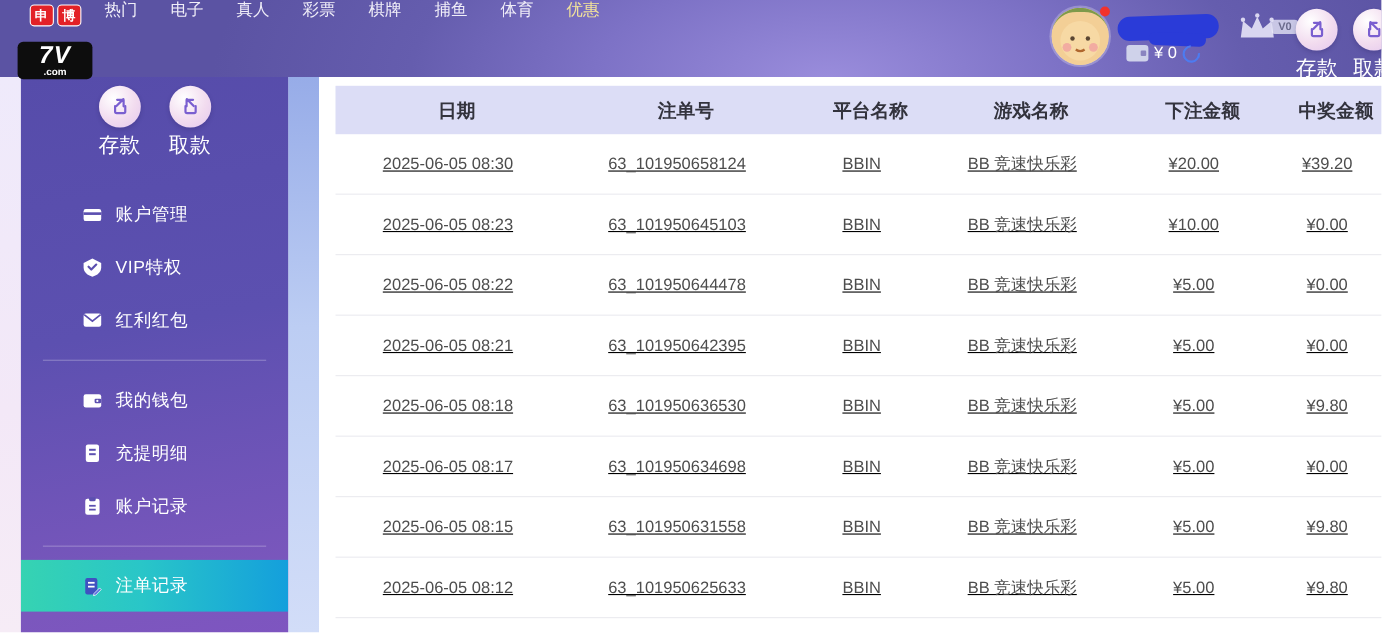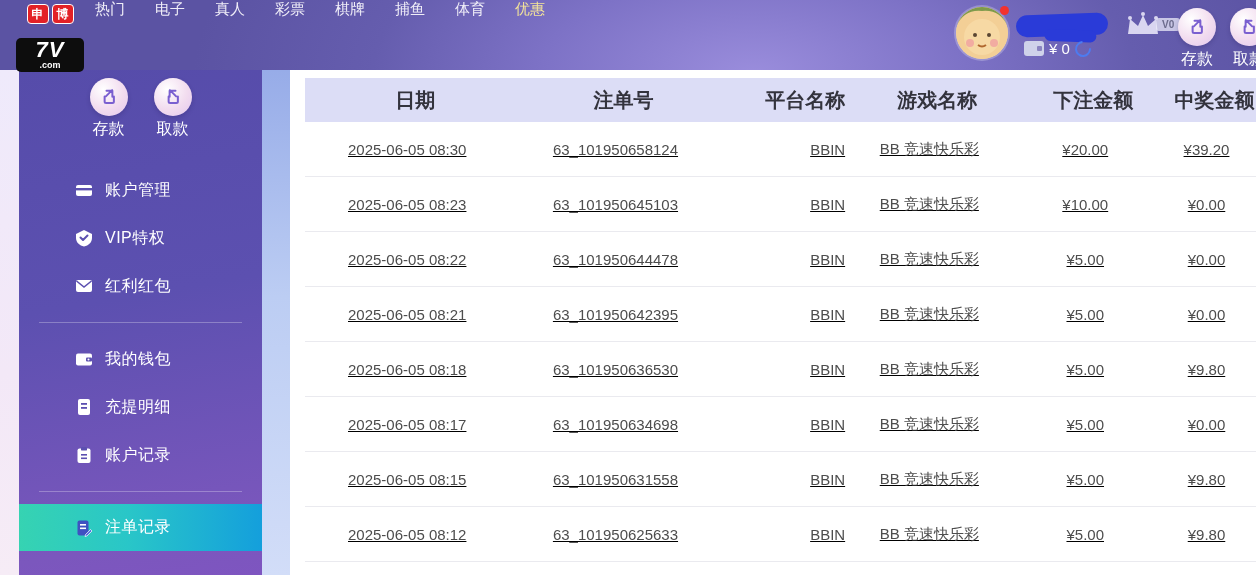--- a/index.html
+++ b/index.html
@@ -42,21 +42,21 @@
   .vip { position:absolute; left:186px; top:10px; display:flex; align-items:center; cursor:pointer; }
   .vip-badge { margin-left:-8px; margin-bottom:2px; background:rgba(235,235,248,.75); color:#6b6b8c;
     font-size:10px; font-weight:bold; padding:1px 6px; border-radius:3px; }
 
   .hdr-action { position:absolute; top:8px; width:46px; text-align:center; cursor:pointer; }
   .hdr-action.deposit { right:36px; }
   .hdr-action.withdraw { right:-16px; }
   .action-circle { width:38px; height:38px; margin:0 auto; border-radius:50%;
     background:radial-gradient(circle at 35% 30%, #ffffff 0%, #f2dcef 55%, #e3c7ee 100%);
     display:flex; align-items:center; justify-content:center; box-shadow:0 2px 4px rgba(40,30,90,.25); }
-  .hdr-action .action-label, .quick .action-label { display:block; margin-top:3px; color:#fff; font-size:16px; }
+  .hdr-action .action-label, .quick .action-label { display:block; margin-top:3px; color:#fff; font-size:19px; }
 
   
   .body-wrap { display:flex; height:505px; }
   .left-strip { width:19px; background:linear-gradient(180deg,#efeafb 0%, #f3e8f7 60%, #f6ecf6 100%); }
   .sidebar { width:243px; background:linear-gradient(170deg,#564caa 0%, #5c50b0 45%, #7b57bd 90%, #7e55c0 100%);
     position:relative; overflow:hidden; }
   .edge-strip { width:28px; background:linear-gradient(180deg,#97ace8 0%, #bccdf3 45%, #d2ddf8 100%); }
   .white-gap { width:15px; background:#fff; }
 
   .quick { display:flex; justify-content:center; gap:26px; padding-top:8px; }
@@ -67,25 +67,25 @@
   .menu-item .mi-icon { width:18px; height:18px; margin-right:12px; display:flex; align-items:center; justify-content:center; }
   .menu-item .mi-label { font-size:16px; letter-spacing:.5px; }
   .menu-divider { height:1px; background:rgba(255,255,255,.28); margin:12px 20px; }
   .menu-item.active { background:linear-gradient(90deg,#36d3b2 0%, #29c6c8 45%, #149fdc 100%); height:47px; }
   .menu-item.partial { margin-top:10px; }
 
   
   .main-area { flex:1; background:#fff; padding-top:8px; }
   .bet-table { width:100%; }
   .t-head { display:flex; height:44px; background:#dcddf6; align-items:center; }
-  .t-head .cell { font-size:20px; font-weight:bold; color:#33333d;padding-left:16px; }
+  .t-head .cell { font-size:17px; font-weight:bold; color:#33333d;padding-left:16px; }
   .t-row { display:flex; height:55px; align-items:center; border-bottom:1px solid #eaeaef;text-decoration:underline; }
   .t-row .cell { font-size:15px; color:#4d4d4d; }
   .cell { text-align:center; }
-  .c0 { width:21.5%; } .c1 { width:22.3%; } .c2 { width:13%;text-align:right; }
+  .c0 { width:21.5%; } .c1 { width:22.3%; } .c2 { width:13%; }
   .c3 { width:17.7%; } .c4 { width:15.1%; } .c5 { width:10.4%; }
 </style>
 </head>
 <body>
 
 <div class="viewport">
 
   <header class="top-header">
     <div class="logo">
       <div class="logo-badges">

